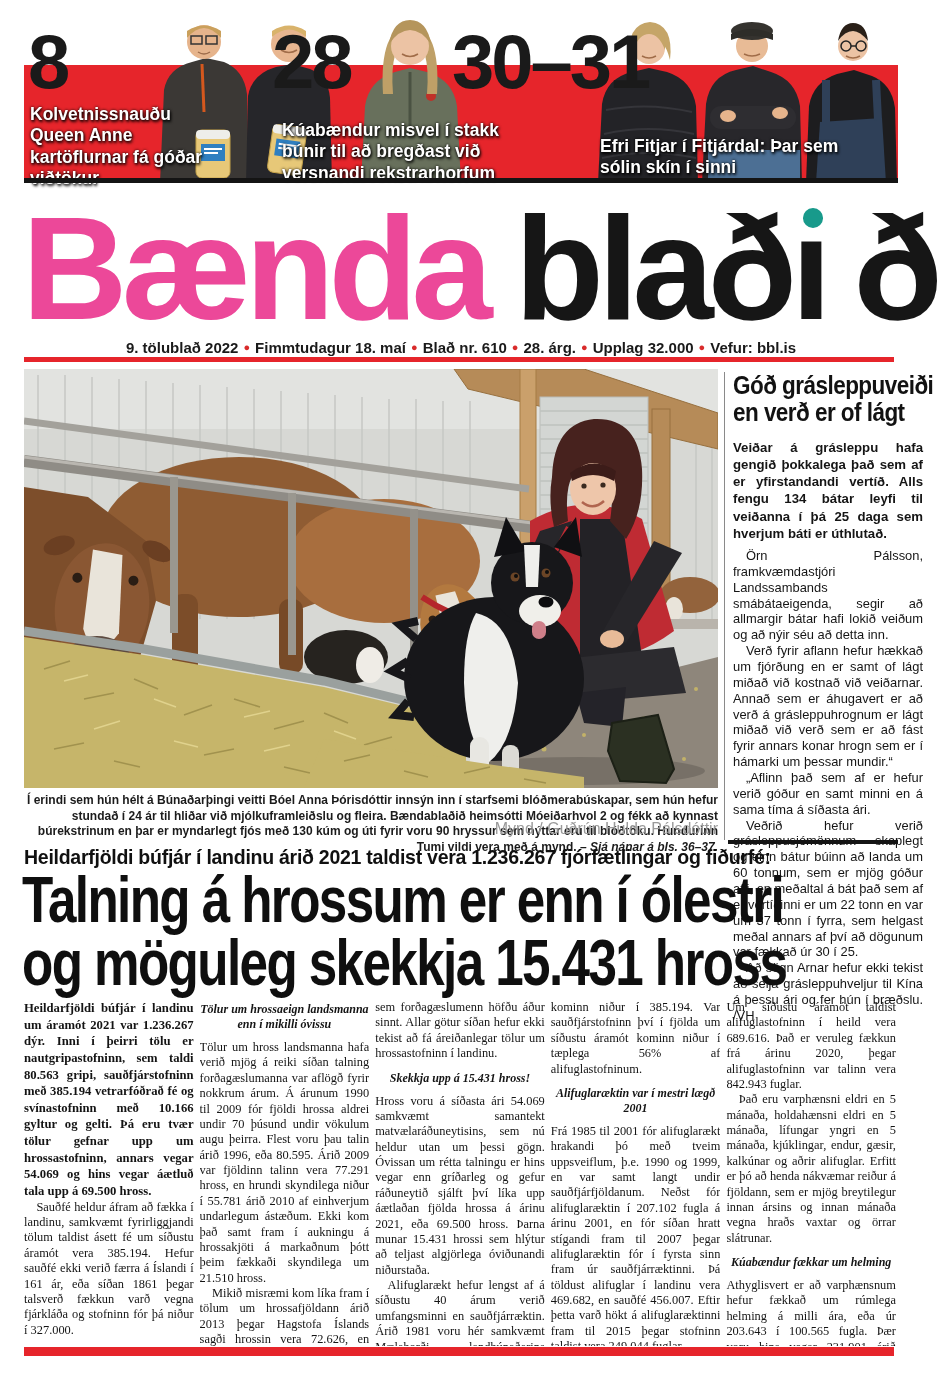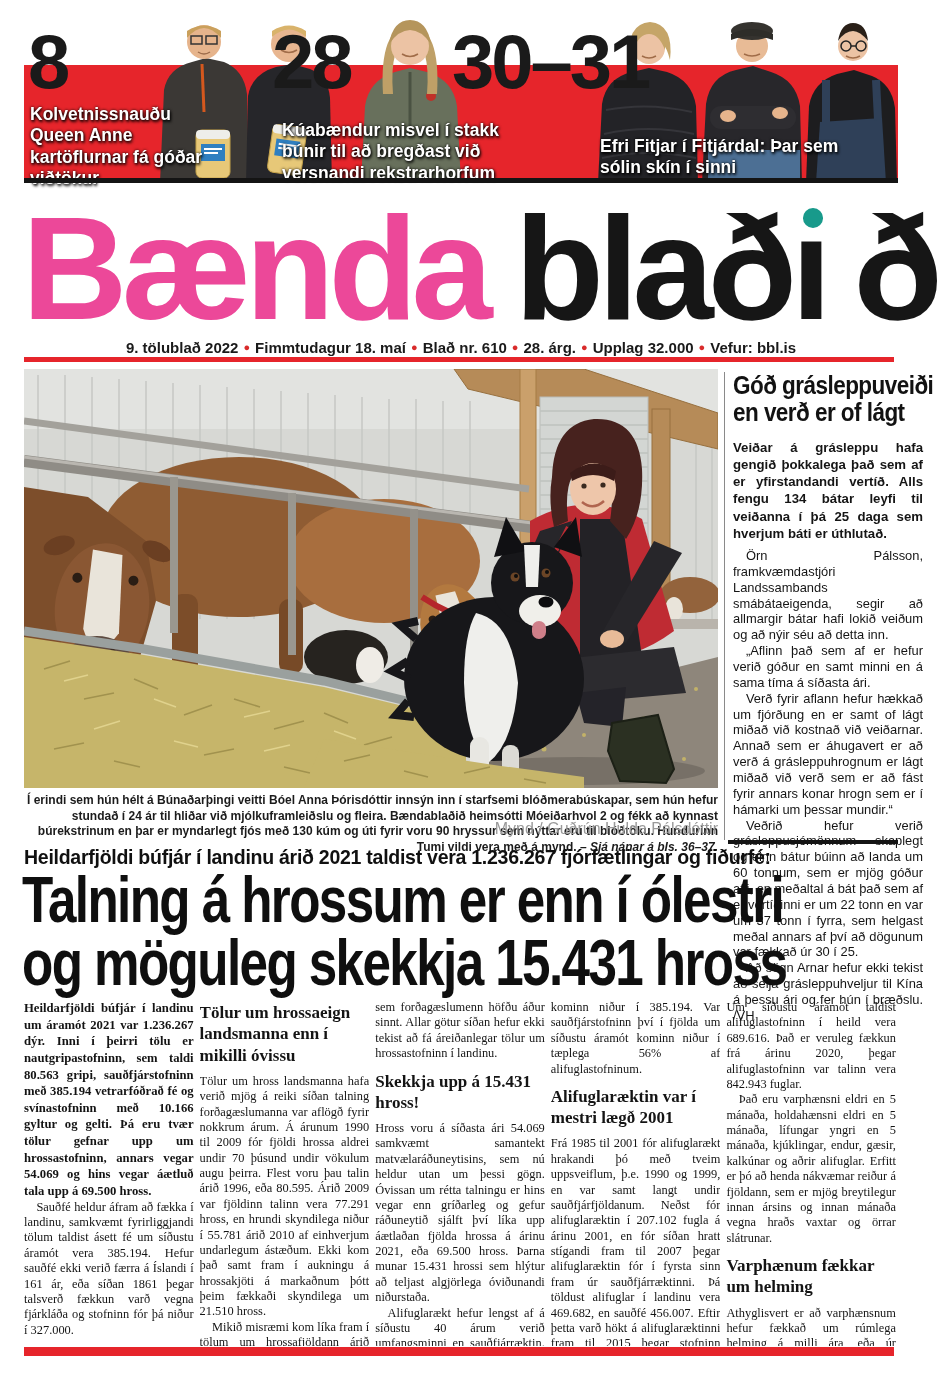--- a/index.html
+++ b/index.html
@@ -56,21 +56,21 @@
             font-weight:bold;color:#0f0f0f;line-height:0.98;letter-spacing:-2px;}
   .headline div{font-size:64px;white-space:nowrap;}
 
   
   .cols{position:absolute;left:24px;top:1000px;width:872px;height:346px;display:flex;gap:6px;}
   .col{flex:1 1 0;overflow:hidden;font-family:"Liberation Serif",serif;font-size:12.4px;
        line-height:1.24;text-align:justify;color:#141414;}
   .col p{margin:0;}
   .col p.ind{text-indent:1em;}
   .col .lede{font-weight:bold;font-size:12.7px;line-height:1.31;}
-  .col .subhead{font-weight:bold;text-align:left;font-size:17px;
+  .col .subhead{font-weight:bold;font-style:italic;text-align:center;font-size:12px;
                 line-height:1.25;margin:9px 0 8px;text-indent:0;}
   .col .subhead.first{margin-top:2px;}
   .rule-red-bottom{position:absolute;left:24px;top:1347px;width:870px;height:9px;background:#e6252b;}
 </style>
 </head>
 <body>
 
 <div id="page">
 
   <div class="band-red"></div>
@@ -292,22 +292,22 @@
 
   <div class="vdivider"></div>
   <div class="sidebar">
     <div class="sb-title">
       <div>Góð grásleppuveiði</div>
       <div>en verð er of lágt</div>
     </div>
     <div class="sb-body">
       <p class="sb-lede">Veiðar á grásleppu hafa gengið þokkalega það sem af er yfirstandandi vertíð. Alls fengu 134 bátar leyfi til veiðanna í þá 25 daga sem hverjum báti er úthlutað.</p>
       <p class="ind">Örn Pálsson, framkvæmdastjóri Landssambands smábátaeigenda, segir að allmargir bátar hafi lokið veiðum og að nýir séu að detta inn.</p>
+      <p class="ind">Verð fyrir aflann hefur hækkað um fjórðung en er samt of lágt miðað við kostnað við veiðarnar. Annað sem er áhugavert er að verð á grásleppuhrognum er lágt miðað við verð sem er að fást fyrir annars konar hrogn sem er í hámarki um þessar mundir.“</p>
       <p class="ind">„Aflinn það sem af er hefur verið góður en samt minni en á sama tíma á síðasta ári.</p>
-      <p class="ind">Verð fyrir aflann hefur hækkað um fjórðung en er samt of lágt miðað við kostnað við veiðarnar. Annað sem er áhugavert er að verð á grásleppuhrognum er lágt miðað við verð sem er að fást fyrir annars konar hrogn sem er í hámarki um þessar mundir.“</p>
       <p class="ind">Veðrið hefur verið grásleppusjómönnum skaplegt og einn bátur búinn að landa um 60 tonnum, sem er mjög góður afli, en meðaltal á bát það sem af er vertíðinni er um 22 tonn en var um 37 tonn í fyrra, sem helgast meðal annars af því að dögunum var fækkað úr 30 í 25.</p>
       <p class="ind">Að sögn Arnar hefur ekki tekist að selja grásleppuhveljur til Kína á þessu ári og fer hún í bræðslu. /VH</p>
     </div>
   </div>
   <div class="sb-black-bar"></div>
 
   <div class="kicker">Heildarfjöldi búfjár í landinu árið 2021 taldist vera 1.236.267 fjórfætlingar og fiðurfé:</div>
   <div class="headline">
     <div>Talning á hrossum er enn í ólestri</div>
     <div>og möguleg skekkja 15.431 hross</div>
@@ -332,20 +332,20 @@
     </div>
     <div class="col">
       <p>kominn niður í 385.194. Var sauðfjárstofninn því í fjölda um síðustu áramót kominn niður í tæplega 56% af alifuglastofninum.</p>
       <p class="subhead">Alifuglaræktin var í mestri lægð 2001</p>
       <p>Frá 1985 til 2001 fór alifuglarækt hrakandi þó með tveim uppsveiflum, þ.e. 1990 og 1999, en var samt langt undir sauðfjárfjöldanum. Neðst fór alifuglaræktin í 207.102 fugla á árinu 2001, en fór síðan hratt stígandi fram til 2007 þegar alifuglaræktin fór í fyrsta sinn fram úr sauðfjárræktinni. Þá töldust alifuglar í landinu vera 469.682, en sauðfé 456.007. Eftir þetta varð hökt á alifuglaræktinni fram til 2015 þegar stofninn taldist vera 249.044 fuglar.</p>
 
     </div>
     <div class="col">
       <p>Um síðustu áramót taldist alifuglastofninn í heild vera 689.616. Það er veruleg fækkun frá árinu 2020, þegar alifuglastofninn var talinn vera 842.943 fuglar.</p>
       <p class="ind">Það eru varphænsni eldri en 5 mánaða, holdahænsni eldri en 5 mánaða, lífungar yngri en 5 mánaða, kjúklingar, endur, gæsir, kalkúnar og aðrir alifuglar. Erfitt er þó að henda nákvæmar reiður á fjöldann, sem er mjög breytilegur innan ársins og innan mánaða vegna hraðs vaxtar og örrar slátrunar.</p>
-      <p class="subhead">Varphænum fækkar um helming</p>
+      <p class="subhead">Kúabændur fækkar um helming</p>
       <p>Athyglisvert er að varphænsnum hefur fækkað um rúmlega helming á milli ára, eða úr 203.643 í 100.565 fugla. Þær voru hins vegar 231.901 árið 2018.</p>
 
     </div>
   </div>
 
   <div class="rule-red-bottom"></div>
 </div>
 
 </body></html>

